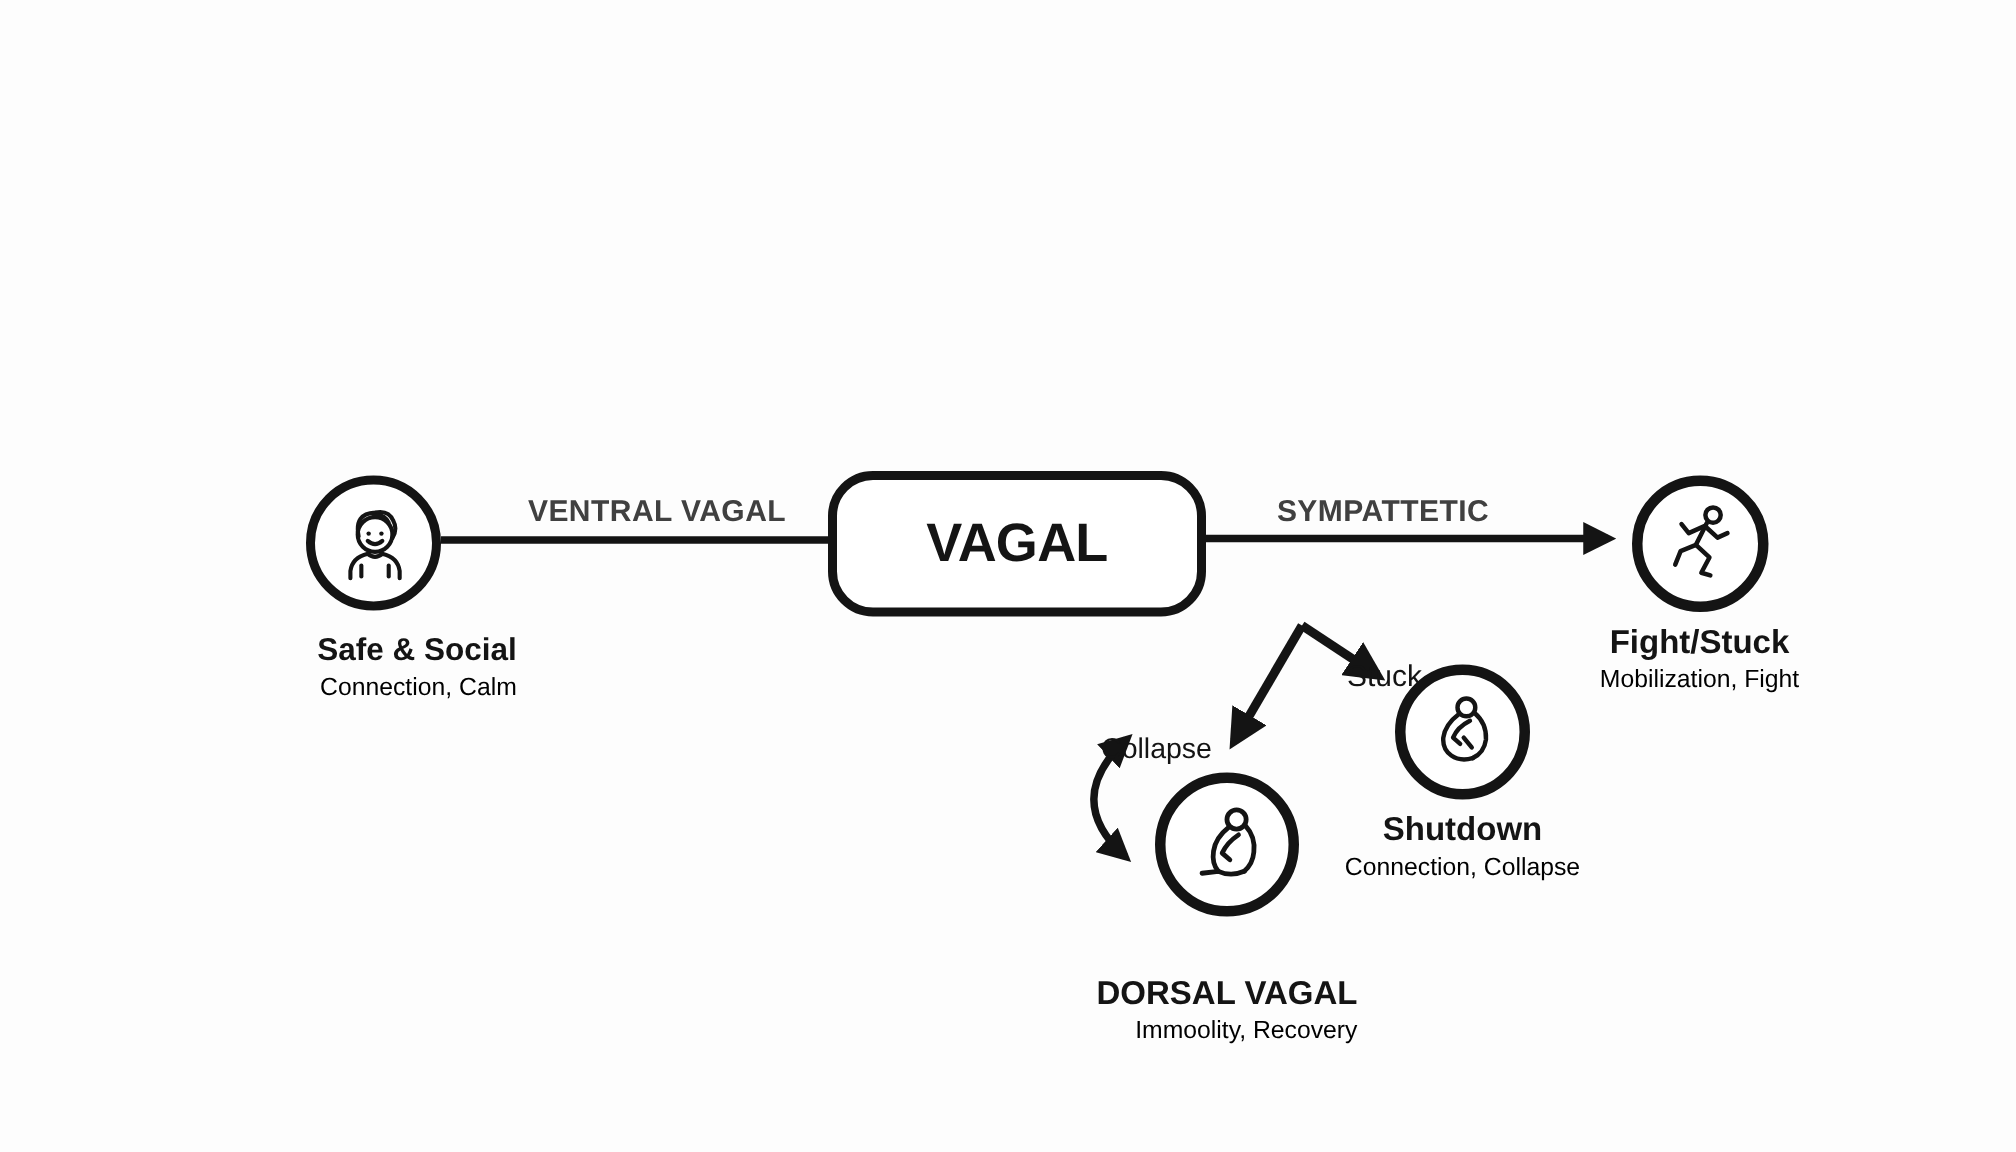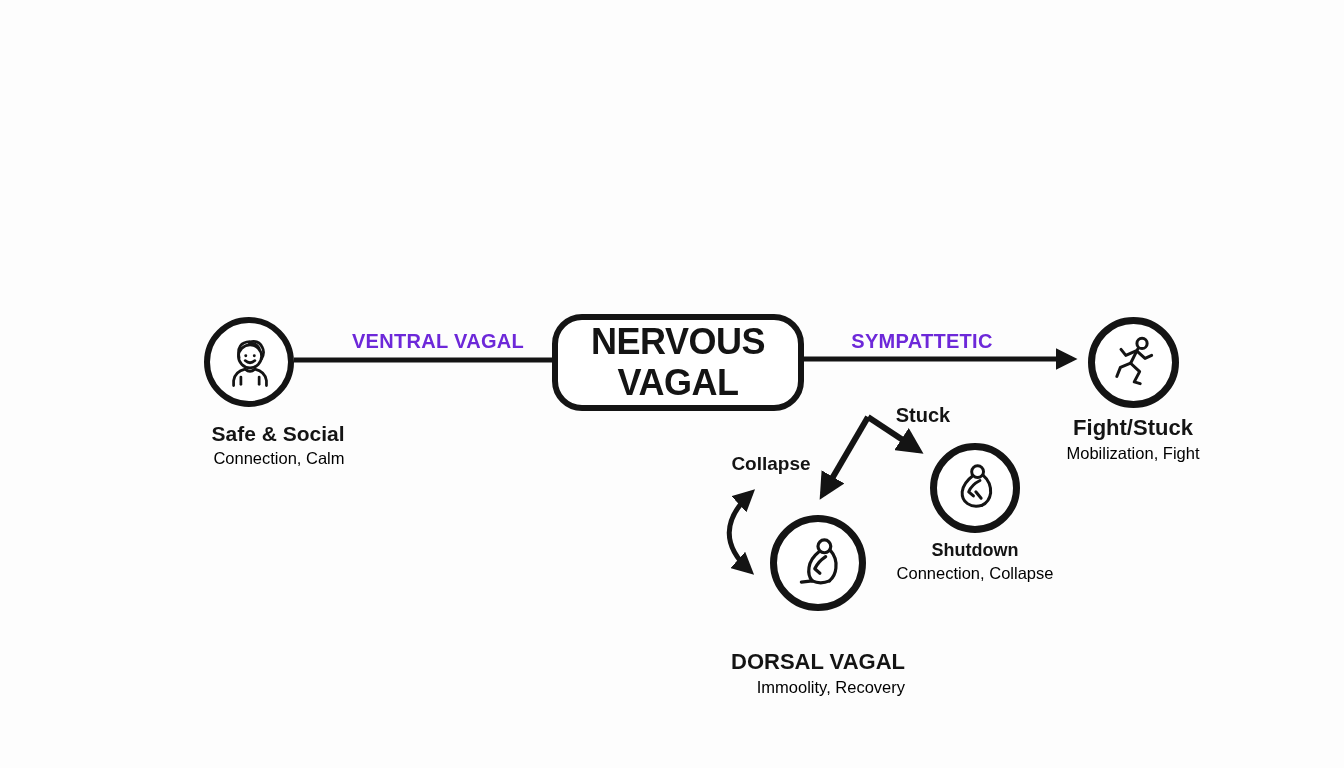--- a/index.html
+++ b/index.html
@@ -32,27 +32,27 @@
     background: #ffffff;
     display: flex; flex-direction: column; align-items: center; justify-content: center;
     font-weight: bold; font-size: 36px; letter-spacing: -0.5px; line-height: 1.12;
     color: #141414;
   }
 
   .edge-label {
     position: absolute;
     transform: translateX(-50%);
     font-weight: bold; font-size: 20px; letter-spacing: 0.3px;
-    white-space: nowrap; color: #6d28d9;
+    white-space: nowrap; color: #404040;
   }
   .flow-label {
     position: absolute;
     transform: translateX(-50%);
-    font-weight: bold; font-size: 20px;
-    white-space: nowrap; color: #141414;
+    font-weight: normal; font-size: 20px;
+    white-space: nowrap; color: #141414; margin-top: 36px;
   }
   .node-label { position: absolute; transform: translateX(-50%); text-align: center; white-space: nowrap; }
   .node-label .title    { font-weight: bold; font-size: 21px; color: #141414; }
   .node-label .subtitle { font-size: 16.5px; color: #000000; margin-top: 3px; text-align: right; }
 
   .ink-stroke { stroke: #141414; fill: none; stroke-linecap: round; stroke-linejoin: round; }
 </style>
 </head>
 <body>
 
@@ -69,21 +69,20 @@
 
     <path d="M804 359 H1072" stroke="#141414" stroke-width="5" fill="none" marker-end="url(#ah)"></path>
 
     <path d="M868 417 L918 450" stroke="#141414" stroke-width="6" fill="none" marker-end="url(#ah)"></path>
     <path d="M868 417 L823 494" stroke="#141414" stroke-width="6" fill="none" marker-end="url(#ah)"></path>
 
     <path d="M751 493 Q708 533 750 571" stroke="#141414" stroke-width="5" fill="none" marker-start="url(#ah)" marker-end="url(#ah)"></path>
   </svg>
 
   <div class="center-box">
-    <span>NERVOUS</span>
     <span>VAGAL</span>
   </div>
 
   <div class="edge-label" style="left:438px; top:330px;">VENTRAL VAGAL</div>
   <div class="edge-label" style="left:922px; top:330px;">SYMPATTETIC</div>
   <div class="flow-label" style="left:923px; top:404px;">Stuck</div>
   <div class="flow-label" style="left:771px; top:453px; font-size:19px;">Collapse</div>
 
   <div class="node-circle" style="left:204px; top:317px; width:90px; height:90px;">
     <svg viewBox="0 0 100 100">
@@ -129,21 +128,21 @@
       <g class="ink-stroke" stroke-width="5">
         <circle cx="55" cy="23" r="10"></circle>
         <path d="M64 29 Q78 41 77 59 Q75 74 62 80"></path>
         <path d="M47 30 Q31 42 29 57 Q28 70 38 77 Q48 84 62 80"></path>
         <path d="M59 38 Q45 45 40 57 L48 64"></path>
         <path d="M52 57 L61 68"></path>
       </g>
     </svg>
   </div>
   <div class="node-label" style="left:975px; top:540px;">
-    <div class="title" style="font-size:18px;">Shutdown</div>
+    <div class="title" style="font-size:22px;">Shutdown</div>
     <div class="subtitle">Connection, Collapse</div>
   </div>
 
   <div class="node-circle" style="left:770px; top:515px; width:96px; height:96px; border-width:7px;">
     <svg viewBox="0 0 100 100">
       <g class="ink-stroke" stroke-width="5">
         <circle cx="60" cy="24" r="10"></circle>
         <path d="M69 30 Q80 42 78 58 Q77 70 68 78"></path>
         <path d="M52 32 Q38 43 36 57 Q34 70 41 78"></path>
         <path d="M41 78 L24 80"></path>

